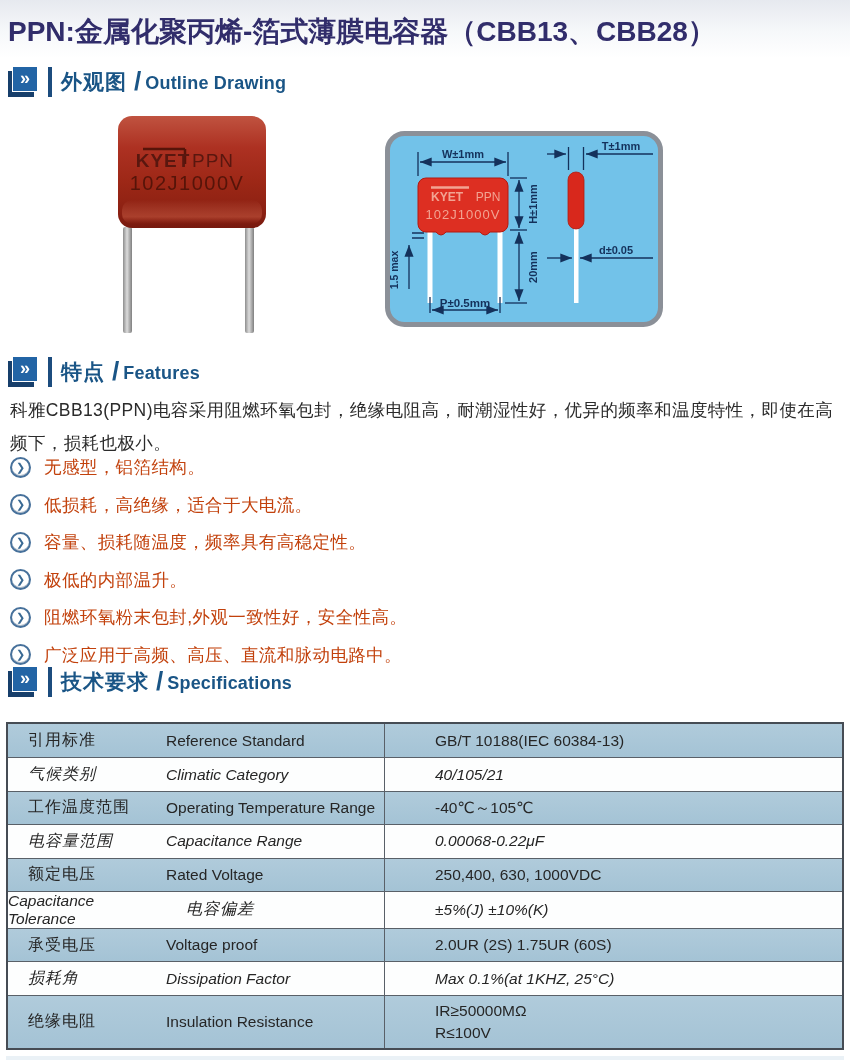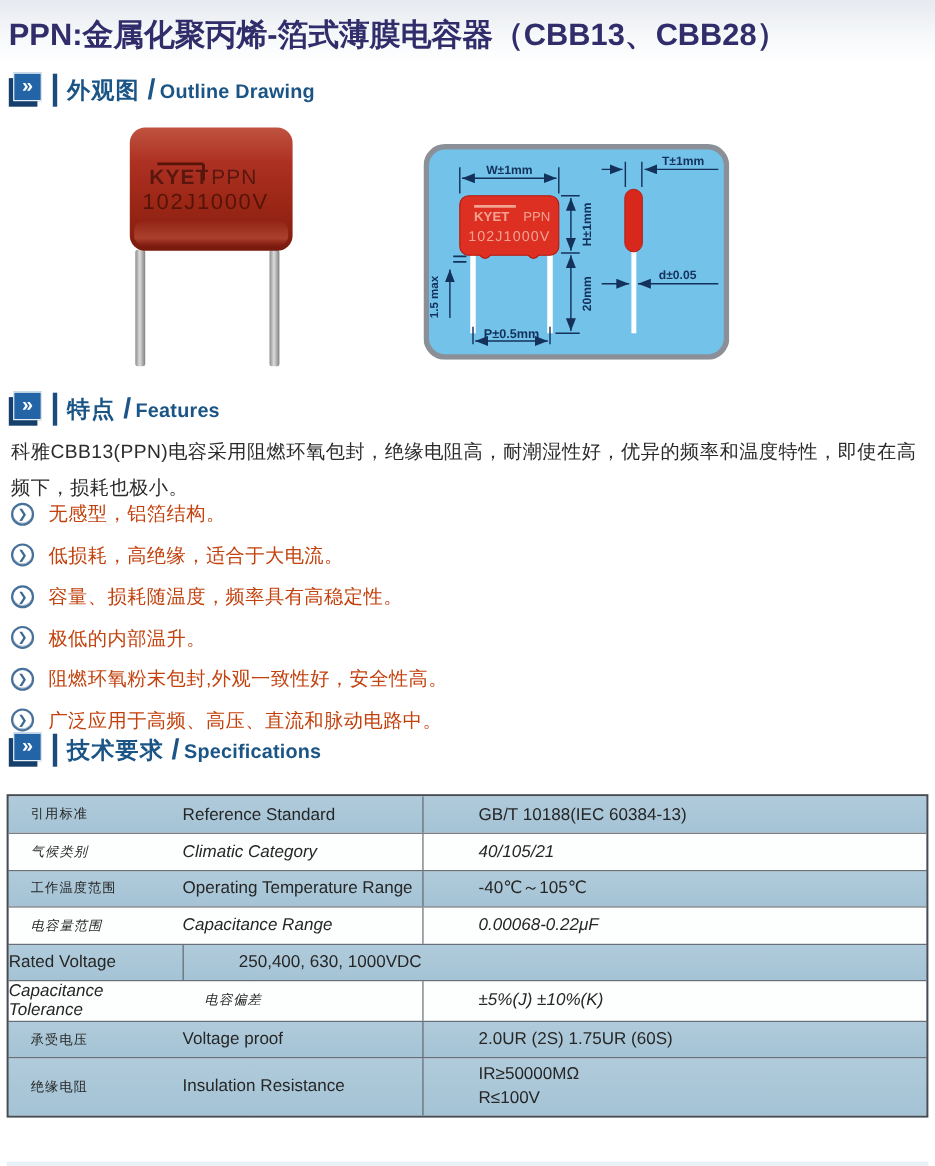--- a/index.html
+++ b/index.html
@@ -51,21 +51,21 @@
     font-size:11px;font-weight:bold;margin-right:13px;flex:0 0 21px;
     box-shadow:inset 0 -1px 0 rgba(30,60,95,.35);}
   .feat-text{font-size:17.5px;letter-spacing:0.4px;color:#c2410c;}
   
   .spec-table{position:absolute;left:6px;top:722px;width:838px;border:2px solid var(--border-dark,#464c54);background:#fff;}
   .spec-row{display:grid;grid-template-columns:158px 218px 1fr;align-items:stretch;min-height:33.4px;}
   .spec-row + .spec-row{border-top:1px solid var(--border-line,#596068);}
   .spec-row.row-blue{background:linear-gradient(180deg,var(--row-blue-1,#b0cbdb),var(--row-blue-2,#a4c3d5));}
   .spec-row.row-white{background:#fdfefe;font-style:italic;}
   .cell{display:flex;align-items:center;font-size:15.5px;color:#262626;}
-  .cell-zh{padding-left:20px;font-size:12px;letter-spacing:1px;}
+  .cell-zh{padding-left:20px;font-size:16px;letter-spacing:1px;}
   .cell-en{padding-right:6px;}
   .cell-val{border-left:1px solid var(--border-line,#596068);padding-left:50px;
     flex-direction:column;align-items:flex-start;justify-content:center;line-height:22px;padding-top:4px;padding-bottom:4px;}
   .below-table{position:absolute;left:6px;top:1056px;width:838px;height:4px;background:#eaf1f6;}
 </style>
 </head>
 <body>
 
 <div class="top-grad"></div>
 
@@ -255,20 +255,21 @@
 
     <div class="spec-row row-white">
       <div class="cell cell-zh">电容量范围</div>
       <div class="cell cell-en">Capacitance Range</div>
       <div class="cell cell-val">
         <div>0.00068-0.22μF</div>
       </div>
     </div>
 
     <div class="spec-row row-blue">
+      <div class="cell cell-zh">额定电压</div>
       <div class="cell cell-en">Rated Voltage</div>
       <div class="cell cell-val">
         <div>250,400, 630, 1000VDC</div>
       </div>
     </div>
 
     <div class="spec-row row-white">
       <div class="cell cell-en">Capacitance Tolerance</div>
       <div class="cell cell-zh">电容偏差</div>
       <div class="cell cell-val">
@@ -277,20 +278,27 @@
     </div>
 
     <div class="spec-row row-blue">
       <div class="cell cell-zh">承受电压</div>
       <div class="cell cell-en">Voltage proof</div>
       <div class="cell cell-val">
         <div>2.0UR (2S) 1.75UR (60S)</div>
       </div>
     </div>
 
+    <div class="spec-row row-white">
+      <div class="cell cell-zh">损耗角</div>
+      <div class="cell cell-en">Dissipation Factor</div>
+      <div class="cell cell-val">
+        <div>Max 0.1%(at 1KHZ, 25°C)</div>
+      </div>
+    </div>
 
     <div class="spec-row row-blue">
       <div class="cell cell-zh">绝缘电阻</div>
       <div class="cell cell-en">Insulation Resistance</div>
       <div class="cell cell-val">
         <div>IR≥50000MΩ</div>
         <div>R≤100V</div>
       </div>
     </div>
   </div>

